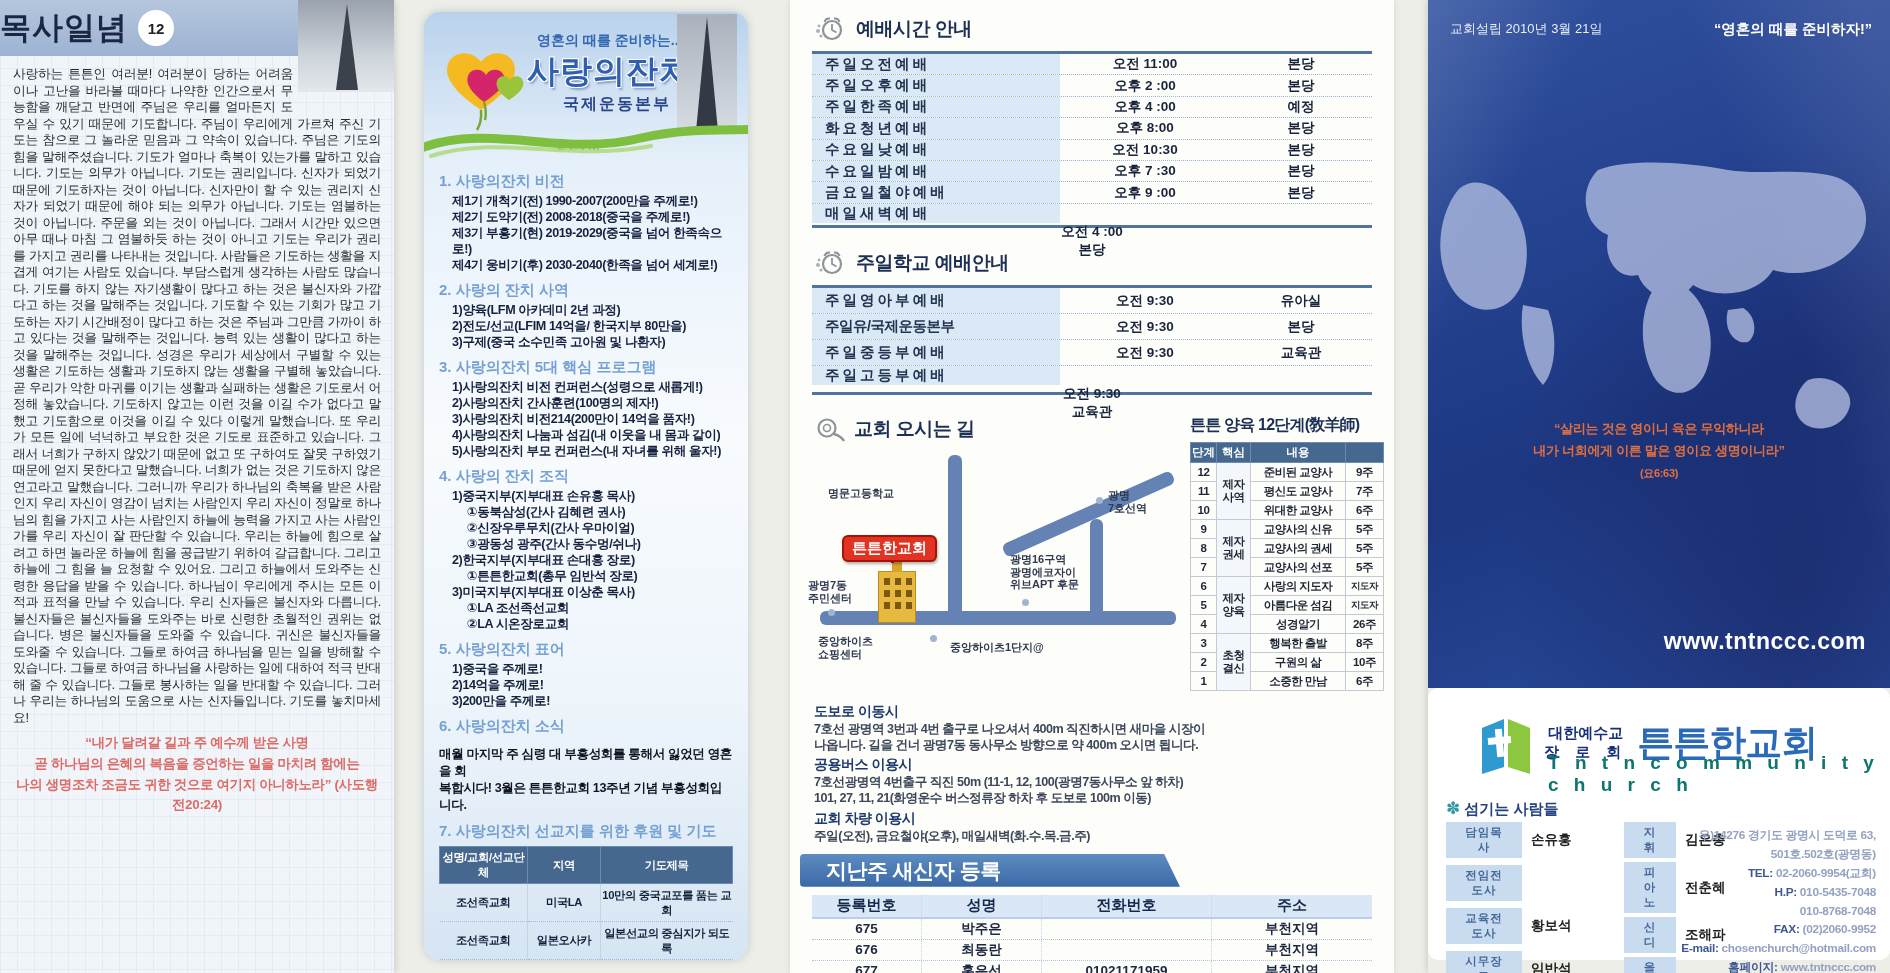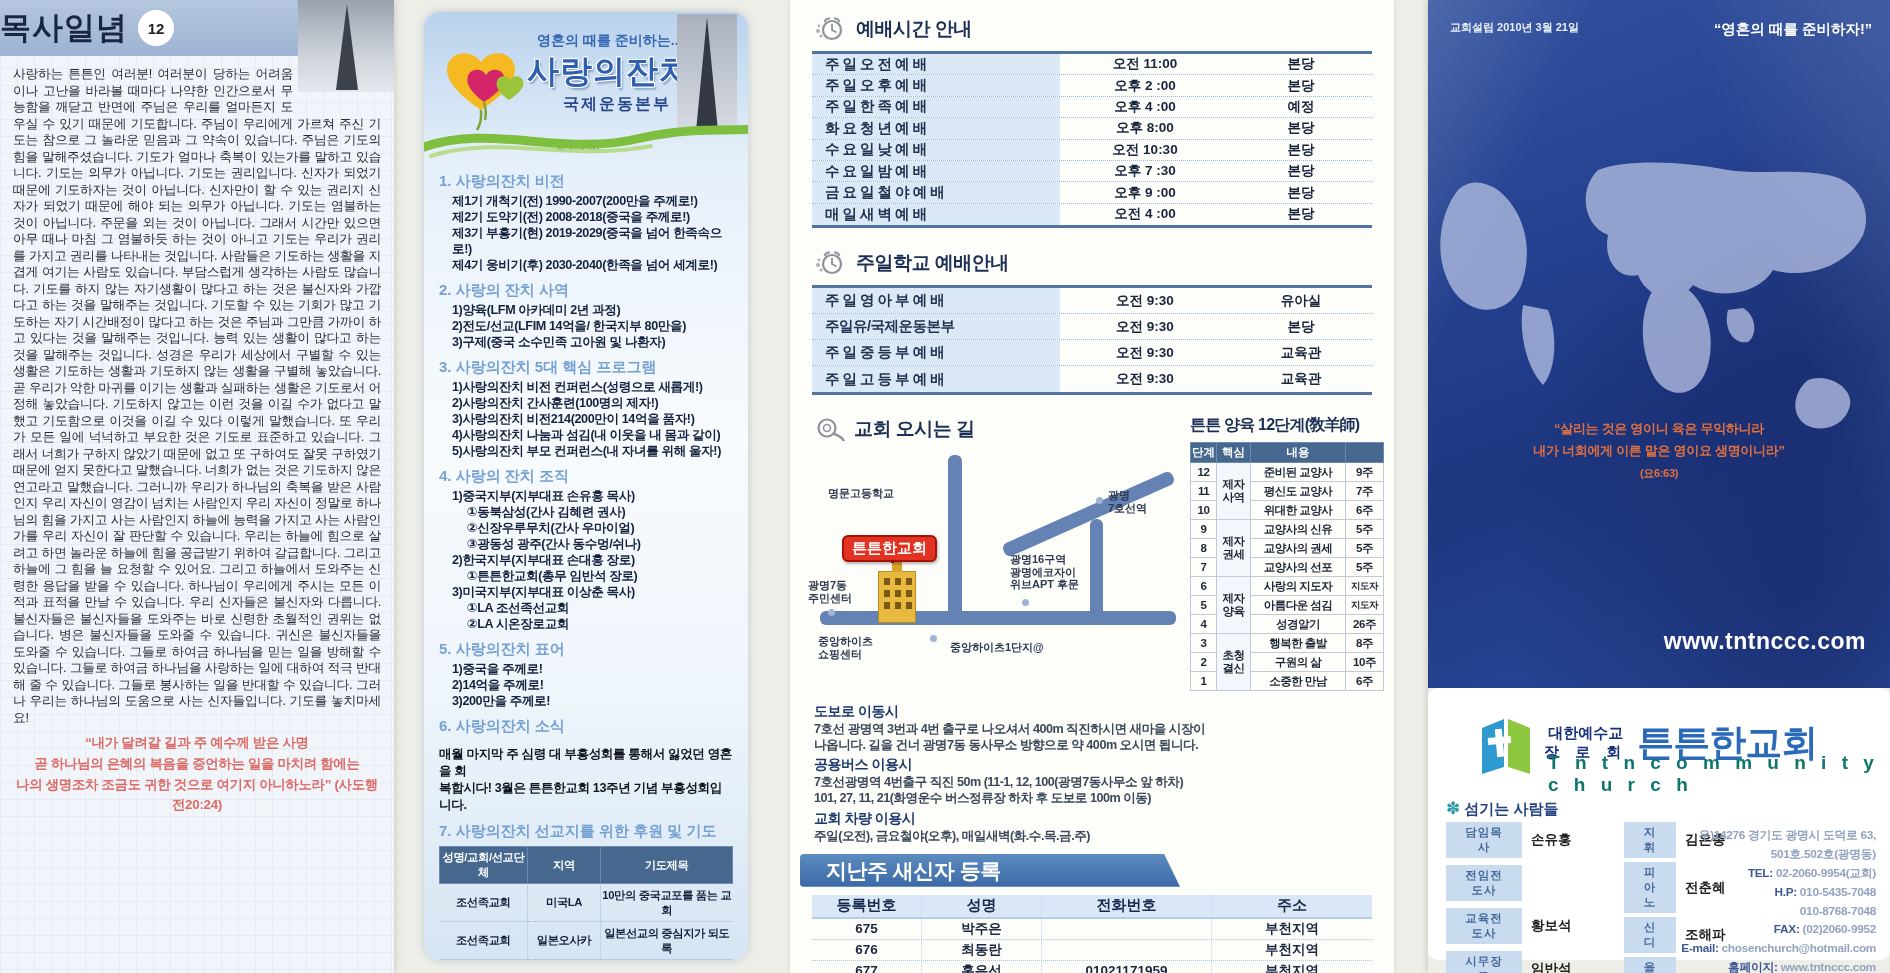--- a/index.html
+++ b/index.html
@@ -43,21 +43,21 @@
   .sup-table th{background:#46688f;color:#fff;font-weight:700;padding:3px 1px;border:1px solid #6b8cb0;}
   .sup-table td{text-align:center;font-weight:700;color:#14213c;padding:3.5px 1px;border-bottom:1px dotted #9fb8d4;border-left:1px solid #c3d4e6;}
   .sup-table td:first-child{border-left:none;}
 
   
   .p3{position:absolute;left:790px;top:0;width:604px;height:973px;background:#fdfdfa;box-shadow:0 0 6px rgba(0,0,0,.10);padding-top:14px;}
   .s3head{display:flex;align-items:center;gap:8px;margin-left:24px;}
   .s3title{font-size:19px;font-weight:800;color:#1c2f55;letter-spacing:-.5px;}
   .wtable{margin:7px 22px 0 22px;border-top:3px solid #51739f;border-bottom:3px solid #51739f;}
   .wrow{display:flex;align-items:center;height:21.4px;border-bottom:1px dotted #93b7dd;}
-  .wrow:last-child{border-bottom:none;}
+  .wrow:last-child{border-bottom:none;flex-direction:column;}
   .wname{width:248px;align-self:stretch;display:flex;align-items:center;background:#dbe8f6;font-weight:800;font-size:14.5px;color:#20334f;padding-left:13px;letter-spacing:-.5px;}
   .wtime{width:170px;text-align:center;font-weight:800;font-size:13.5px;color:#18243c;}
   .wplace{flex:1;text-align:center;font-weight:800;font-size:13.5px;color:#18243c;}
   .ss .wrow{height:26px;}
   .mapnur{display:flex;margin:20px 10px 0 10px;}
   .mapcol{width:390px;position:relative;}
   .nurcol{width:194px;margin-left:6px;}
   .map{position:relative;height:218px;margin-top:6px;}
   .road{position:absolute;background:#6482b4;border-radius:6px;}
   .maplabel{position:absolute;font-size:11px;font-weight:700;color:#2e3a50;line-height:1.15;}
@@ -88,21 +88,21 @@
   .nc-row.h .nc-c{font-size:15px;color:#16294a;}
 
   
   .p4{position:absolute;left:1428px;top:0;width:462px;height:973px;box-shadow:-2px 0 6px rgba(0,0,0,.12);}
   .p4-top{position:relative;height:688px;overflow:hidden;
     background:linear-gradient(160deg,#30509e 0%,#24418f 35%,#1d3780 60%,#2a4c9c 100%);}
   .p4-top:before{content:"";position:absolute;inset:0;
     background:linear-gradient(115deg,rgba(255,255,255,.14) 0%,transparent 22%),
                linear-gradient(250deg,rgba(255,255,255,.10) 5%,transparent 30%),
                radial-gradient(ellipse at 80% 85%,rgba(20,30,90,.55),transparent 55%);}
-  .founded{position:absolute;left:22px;top:20px;color:#e9edf8;font-size:11px;font-weight:700;}
+  .founded{position:absolute;left:22px;top:20px;color:#e9edf8;font-size:13px;font-weight:400;}
   .motto{position:absolute;right:18px;top:20px;color:#fff;font-size:14.5px;font-weight:800;}
   .worldmap{position:absolute;left:0;top:130px;}
   .verse{position:absolute;left:0;width:100%;text-align:center;color:#e2703f;font-weight:800;font-size:13px;letter-spacing:-.3px;}
   .v1{top:420px;}.v2{top:442px;}.vref{top:466px;font-size:11px;}
   .website{position:absolute;right:24px;top:628px;color:#fff;font-size:23px;font-weight:800;letter-spacing:.5px;}
   .p4-bottom{position:relative;height:272px;background:#fff;border-radius:10px;}
   .logo-row{position:absolute;left:50px;top:24px;display:flex;align-items:center;}
   .denom{margin:0 10px;text-align:center;color:#17307a;font-weight:800;font-size:15px;line-height:1.25;}
   .denom .d2{letter-spacing:6px;}
   .cname{font-size:37px;font-weight:800;color:#2a6ab8;letter-spacing:-1px;}

